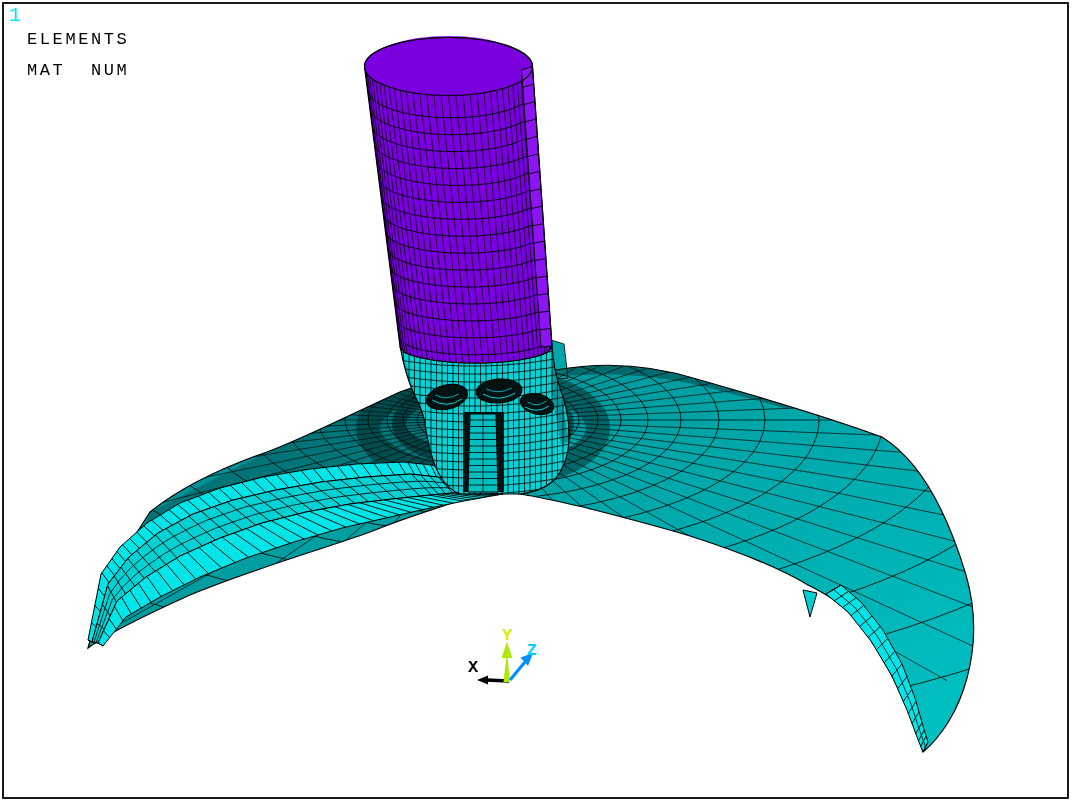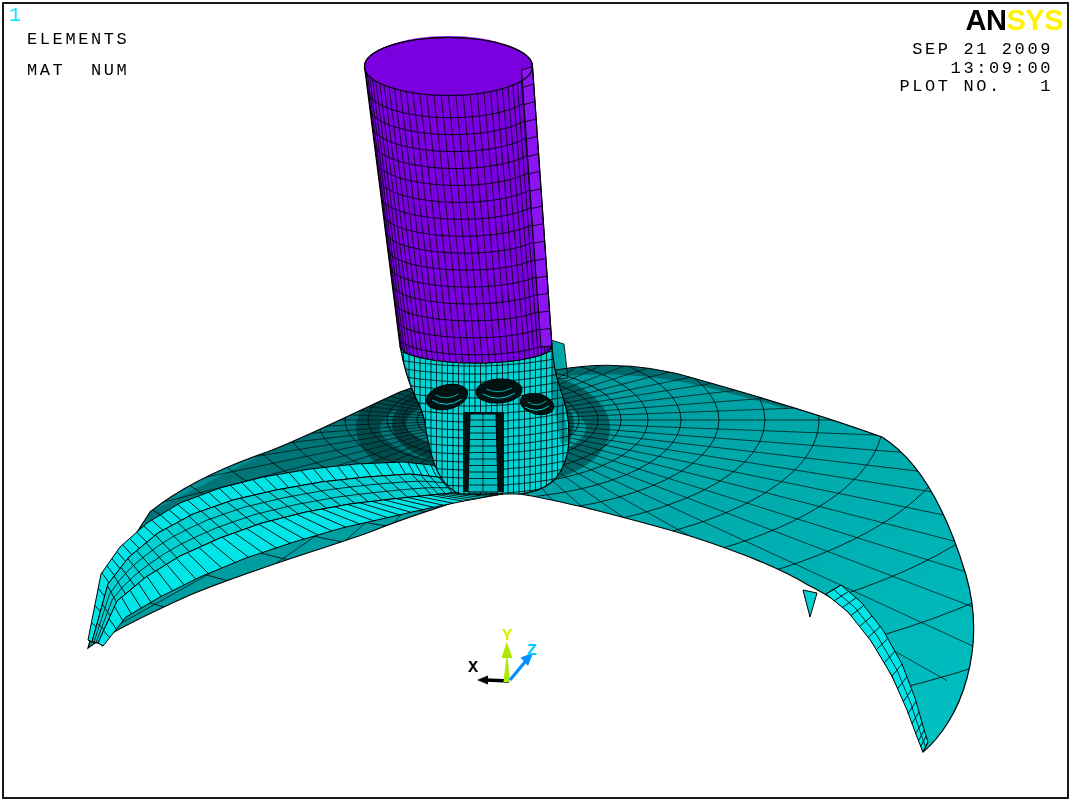--- a/index.html
+++ b/index.html
@@ -545,23 +545,17 @@
       </g>
       <rect x="3" y="3" width="1065" height="795" fill="none" stroke="#000000" stroke-width="1.8"></rect>
     </svg>
 
   <div class="tl">
     <div class="seq">1</div>
     <div class="leg1">ELEMENTS</div>
     <div class="leg2">MAT  NUM</div>
   </div>
 
-  <div class="tr">
-    <div class="logo"><span class="lan">AN</span><span class="lsys">SYS</span></div>
-    <div class="inf inf1">SEP 21 2009</div>
-    <div class="inf">13:09:00</div>
-    <div class="inf">PLOT NO.   1</div>
-  </div>
 
   <div class="axl axx">X</div>
   <div class="axl axy">Y</div>
   <div class="axl axz">Z</div>
 </div>
 
 </body></html>

